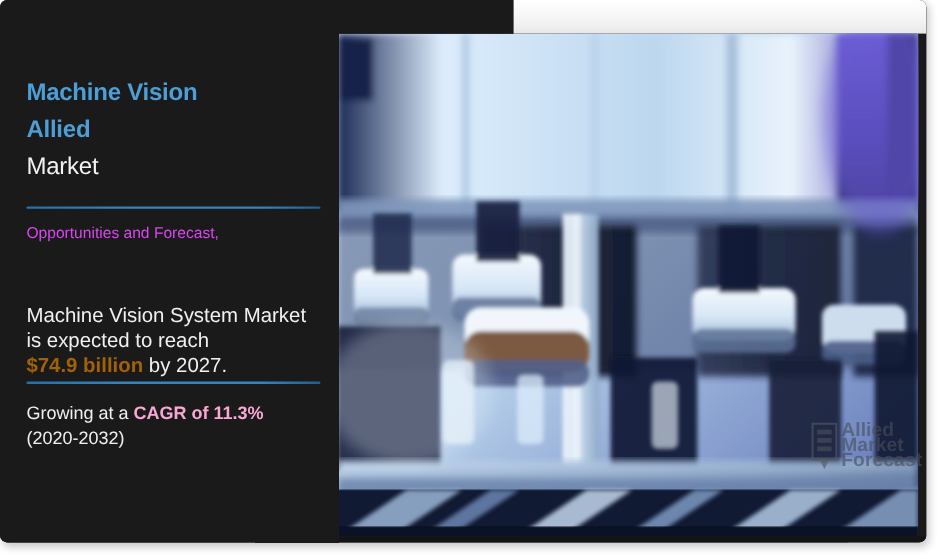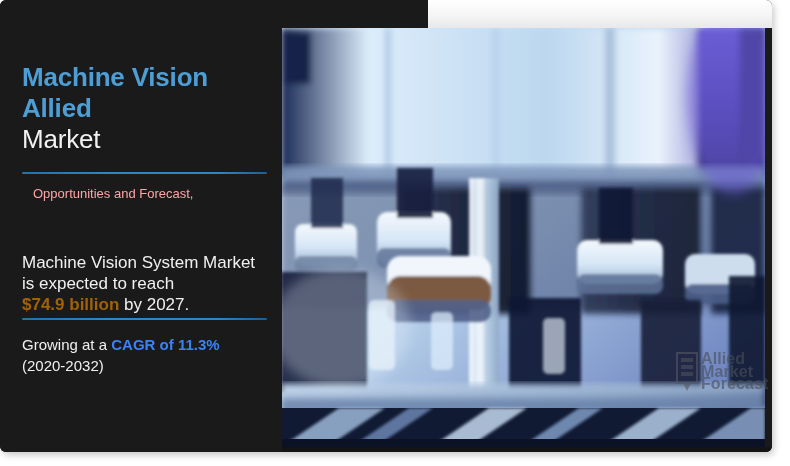--- a/index.html
+++ b/index.html
@@ -31,54 +31,54 @@
   #left-panel{
     position:absolute;
     left:0;top:0;
     width:282px;height:452px;
     background:#1a1a1b;
     z-index:6;
   }
 
   #title-block{position:absolute;left:22px;top:62px;width:252px;}
   .title-line{
-    font-size:26px;
+    font-size:20px;
     line-height:31px;
     font-weight:bold;
     letter-spacing:-0.2px;
   }
   .title-blue{color:#4e9ed6;}
   .title-white{color:#f2f2f2;font-weight:normal;}
   #title-l2{white-space:nowrap;}
 
   .rule{
     position:absolute;
     height:2px;
     background:linear-gradient(to right,#1f72ad 0%,#2f86c4 35%,#2f86c4 80%,#1d5f92 100%);
     border-radius:2px;
   }
   #rule-1{left:22px;top:172px;width:245px;}
   #rule-2{left:22px;top:318px;width:245px;}
 
   #subtitle{
-    position:absolute;left:33px;top:185px;width:252px;
-    color:#fca5a5;font-size:13px;line-height:18px;
+    position:absolute;left:22px;top:185px;width:252px;
+    color:#d946ef;font-size:13px;line-height:18px;
   }
 
   #fact-block{
     position:absolute;left:22px;top:252px;width:256px;
     color:#f0f0f0;font-size:17px;line-height:21px;
   }
   #fact-amount{color:#a16207;font-weight:bold;}
 
   #cagr-block{
     position:absolute;left:22px;top:334px;width:256px;
     color:#f0f0f0;font-size:15px;line-height:21px;
   }
-  #cagr-value{color:#3b82f6;font-weight:bold;}
+  #cagr-value{color:#f9a8d4;font-weight:bold;}
 
   
   #photo{
     position:absolute;
     left:281px;top:28px;
     width:484px;height:419px;
     overflow:hidden;
     z-index:4;
     background:#0d1d3a;
   }

